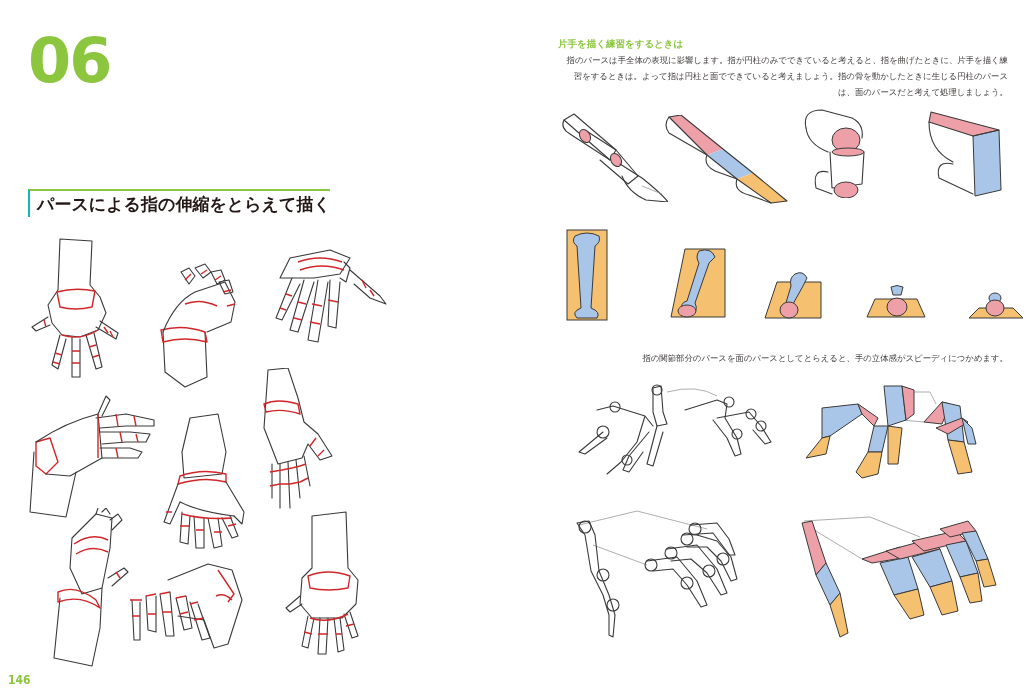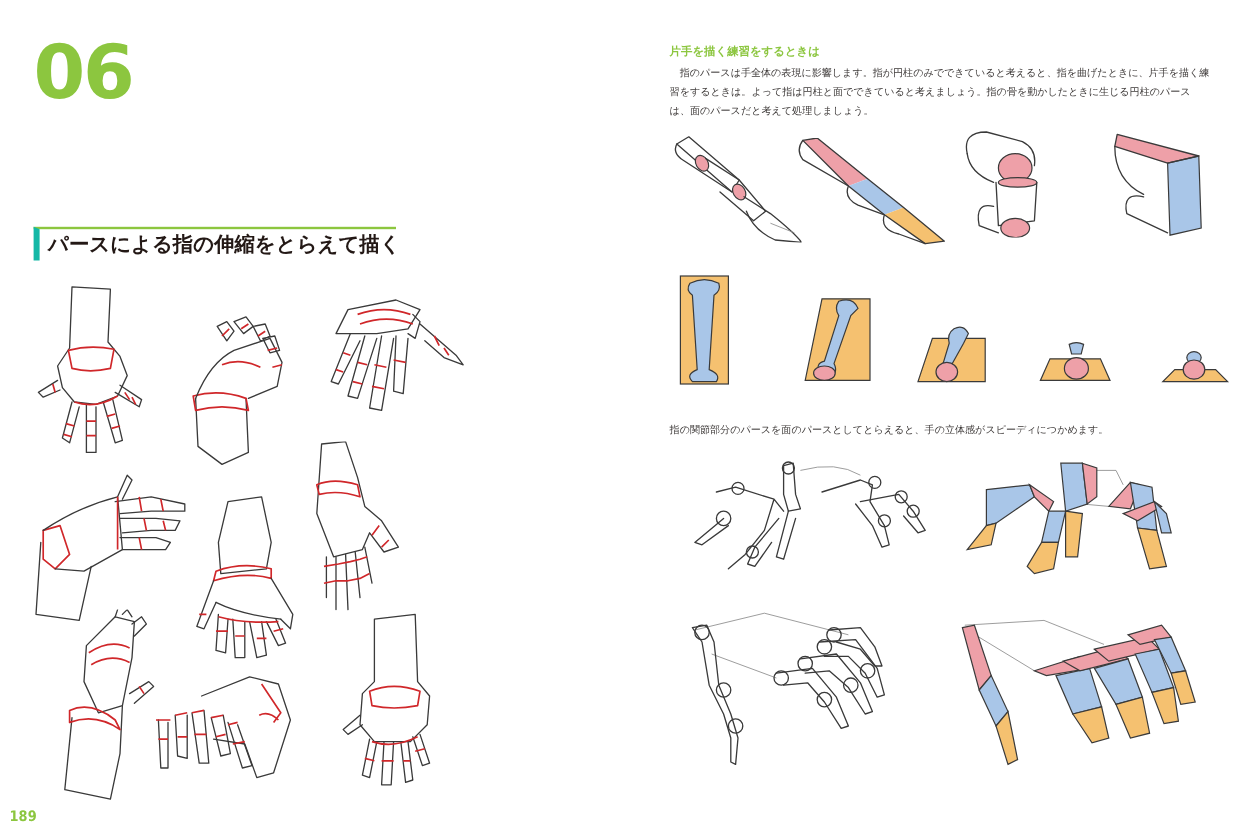--- a/index.html
+++ b/index.html
@@ -1,35 +1,35 @@
 <!DOCTYPE html>
 <html><head>
   <meta charset="utf-8">
   <style>
     * { margin: 0; padding: 0; box-sizing: border-box; }
     html, body { width: 1035px; height: 700px; background: #ffffff; overflow: hidden; }
     body { position: relative; font-family: "DejaVu Sans", sans-serif; color: #231815; }
 
-    .page { position: absolute; top: 0; height: 700px; background: #fff; }
+    .page { position: absolute; top: 0; height: 700px; background: #fff; text-align: right; }
     .page-left { left: 0; width: 517px; }
     .page-right { left: 517px; width: 518px; }
 
     .chapter-num {
       position: absolute; left: 28px; top: 30px;
       font-family: "DejaVu Sans", sans-serif; font-weight: bold;
       font-size: 62px; line-height: 62px; color: #8cc63f; letter-spacing: -2px;
     }
     .chapter-title {
       position: absolute; left: 28px; top: 115px;
       font-family: "DejaVu Sans", sans-serif; font-weight: bold;
       font-size: 28px; line-height: 34px; color: #231815; letter-spacing: 1px;
     }
     .section-bar {
       position: absolute; left: 28px; top: 189px; width: 302px; height: 28px;
-      border-top: 2px solid #8cc63f; border-left: 5px solid #14b8a6;
+      border-top: 2px solid #8cc63f; border-left: 2px solid #14b8a6;
     }
     .section-title {
       position: absolute; left: 7px; top: 2px;
       font-family: "DejaVu Sans", sans-serif; font-weight: bold;
       font-size: 17px; line-height: 22px; color: #231815; white-space: nowrap;
     }
     .side-note {
       position: absolute; left: 370px; top: 393px; width: 116px;
       font-size: 8.6px; line-height: 14.4px; color: #3e3a39; text-indent: 1em;
     }
@@ -180,21 +180,21 @@
     <svg width="90" height="150" viewBox="0 0 90 150">
       <path class="ln" d="M30 8 L64 4 L66 60 L76 72 L74 96 L60 110 L30 110 L18 96 L20 70 L30 60 Z"></path>
       <path class="red" d="M26 68 Q46 60 68 68 L66 80 Q46 84 28 80 Z"></path>
       <path class="ln" d="M18 88 L4 100 L8 104 L20 96"></path>
       <path class="ln" d="M26 108 L20 138 L26 140 L32 110 M38 110 L36 146 L44 146 L46 110 M52 110 L56 144 L62 142 L58 110 M62 106 L70 130 L76 128 L68 104"></path>
       <path class="red" d="M28 110 Q46 116 66 106 M22 124 L30 126 M36 126 L46 126 M54 126 L60 126 M64 118 L72 116"></path>
     </svg>
   </div>
 
 
-  <div class="folio folio-left">189</div>
+  <div class="folio folio-left">146</div>
 </div>
 
 <div class="page page-right">
   <div class="r-heading">片手を描く練習をするときは</div>
   <div class="r-body">指のパースは手全体の表現に影響します。指が円柱のみでできていると考えると、指を曲げたときに、片手を描く練習をするときは。よって指は円柱と面でできていると考えましょう。指の骨を動かしたときに生じる円柱のパースは、面のパースだと考えて処理しましょう。</div>
 
   <div class="sketch" style="left:41px;top:112px;">
     <svg width="110" height="90" viewBox="0 0 110 90">
       <path class="ln" d="M6 8 L16 2 L58 38 L52 48 Z"></path>
       <path class="ln" d="M6 8 Q2 16 12 22 L52 48"></path>

